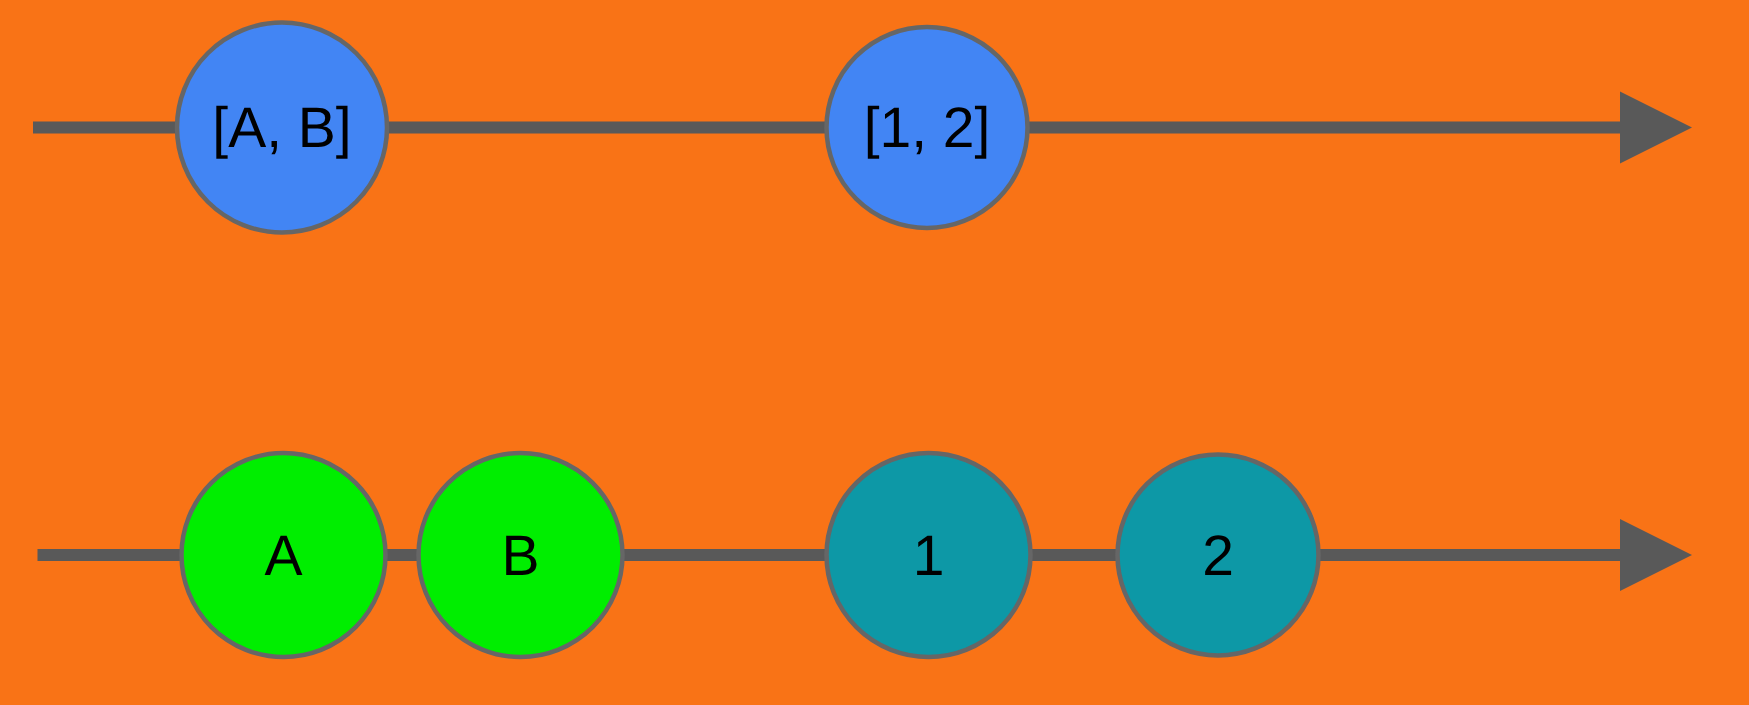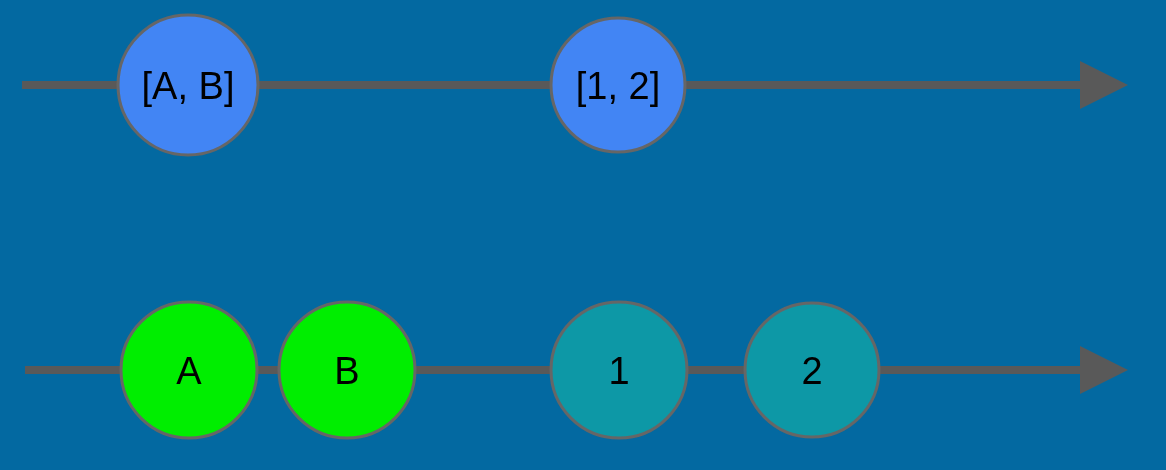--- a/index.html
+++ b/index.html
@@ -8,21 +8,21 @@
     padding: 0;
     background: #ffffff;
   }
   body {
     font-family: "Liberation Sans", "DejaVu Sans", sans-serif;
   }
   #canvas {
     position: relative;
     width: 1166px;
     height: 470px;
-    background: #0369a1;
+    background: #f97316;
     overflow: hidden;
   }
   #canvas svg {
     position: absolute;
     top: 0;
     left: 0;
     display: block;
   }
   .node-label {
     font-family: "Liberation Sans", "DejaVu Sans", sans-serif;

